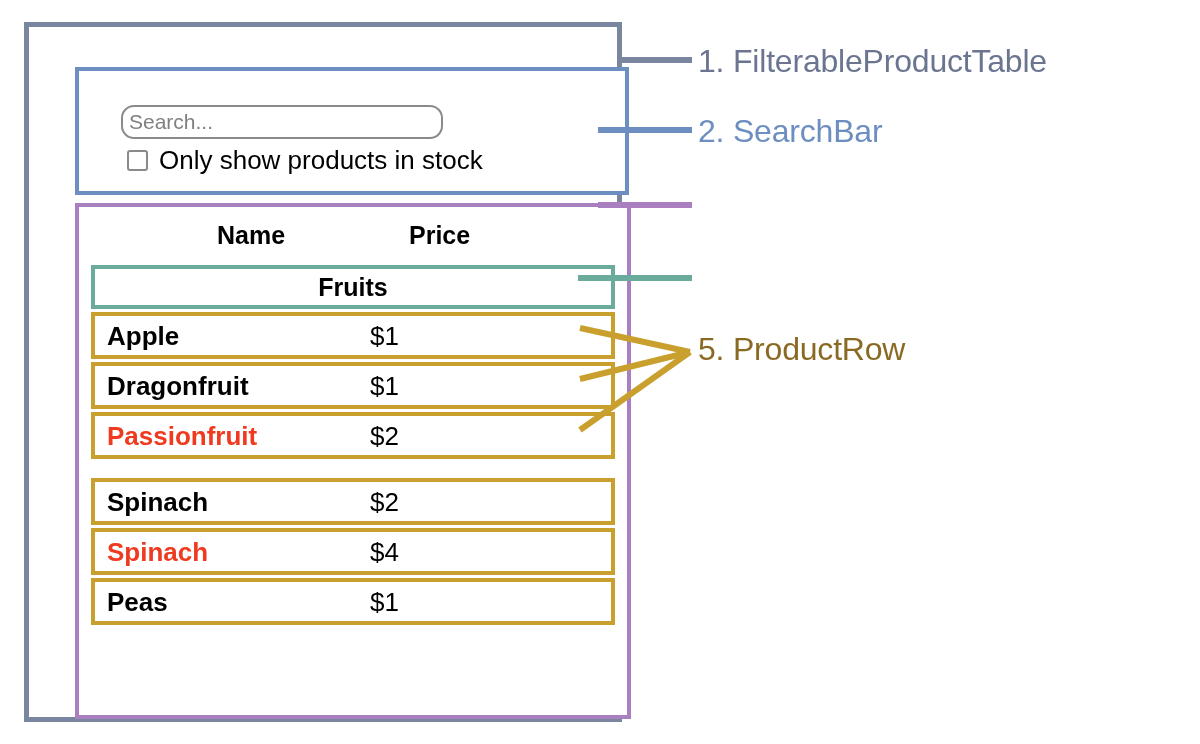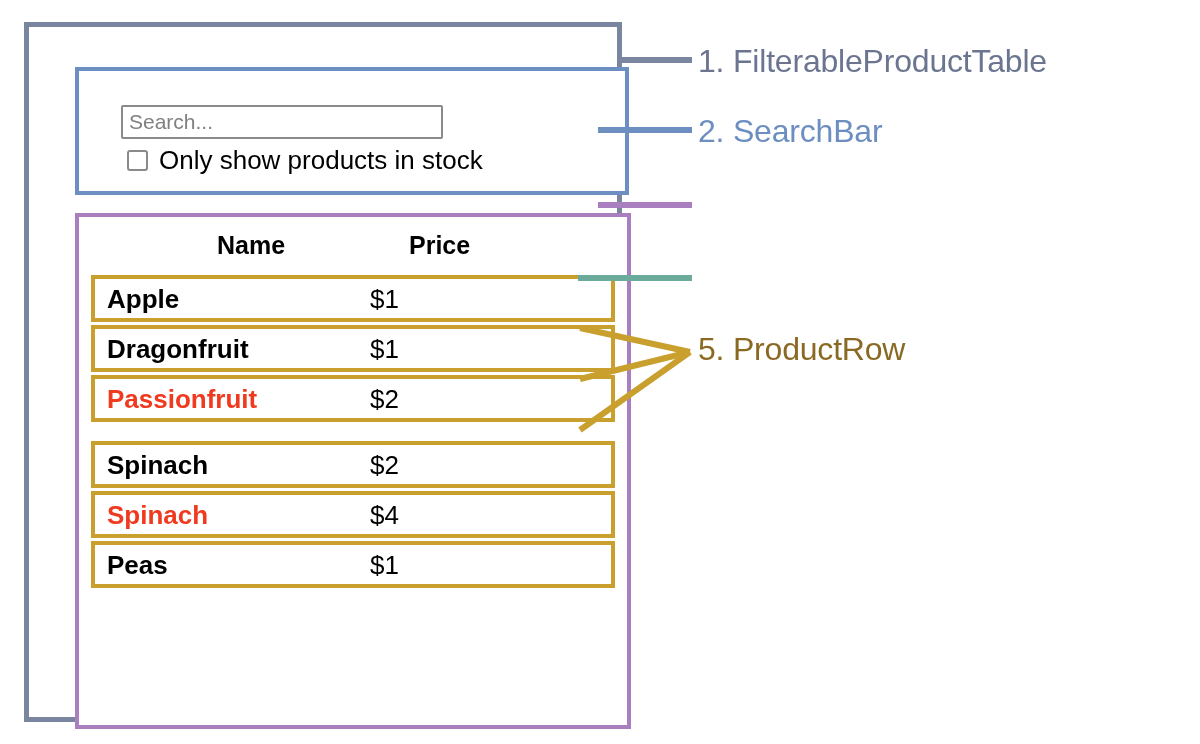--- a/index.html
+++ b/index.html
@@ -46,21 +46,21 @@
     background: #ffffff;
   }
 
   .search-input {
     position: absolute;
     left: 42px;
     top: 34px;
     width: 322px;
     height: 34px;
     border: 2px solid #8a8a8a;
-    border-radius: 2px;
+    border-radius: 13px;
     box-sizing: border-box;
     background: #ffffff;
     font-family: "Liberation Sans", sans-serif;
     font-size: 21px;
     color: #808080;
     padding: 0 6px;
     line-height: 30px;
     outline: none;
   }
   .search-input::placeholder { color: #808080; opacity: 1; }
@@ -88,21 +88,21 @@
     font-size: 26px;
     color: #000000;
     white-space: nowrap;
     line-height: 1;
   }
 
   
   .frame-table {
     position: absolute;
     left: 46px;
-    top: 186px;
+    top: 176px;
     width: 556px;
     height: 516px;
     border: 4px solid #a97fc0;
     box-sizing: border-box;
     background: #ffffff;
   }
 
   .thead {
     position: absolute;
     left: 0;
@@ -219,20 +219,23 @@
     </div>
 
     <div class="frame-table">
       <div class="thead">
         <span class="th th-name">Name</span>
         <span class="th th-price">Price</span>
       </div>
 
       <div class="rows">
 
+        <div class="row-category">
+          <span class="cat-label">Fruits</span>
+        </div>
 
         <div class="row-product">
           <span class="cell-name">Apple</span>
           <span class="cell-price">$1</span>
         </div>
 
         <div class="row-product">
           <span class="cell-name">Dragonfruit</span>
           <span class="cell-price">$1</span>
         </div>

